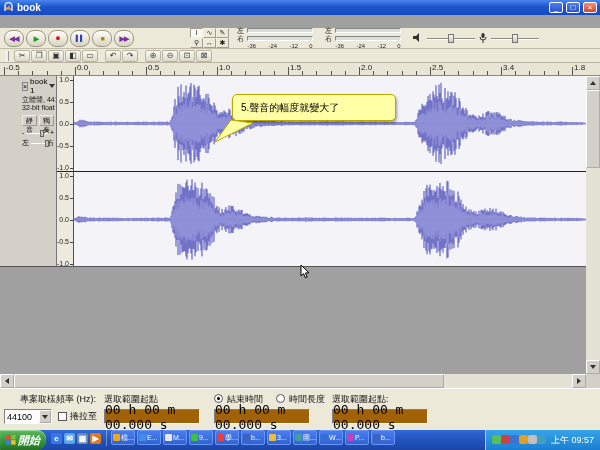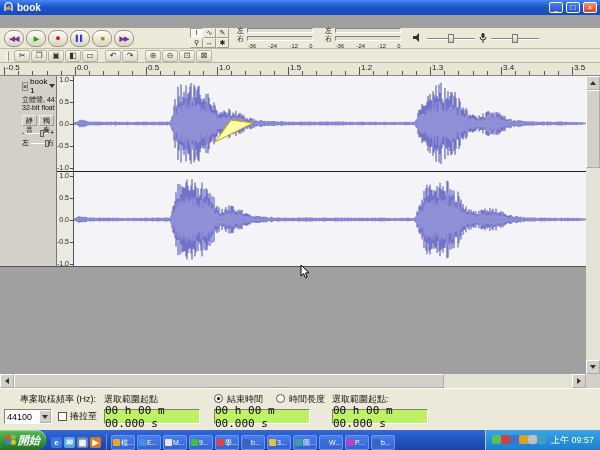--- a/index.html
+++ b/index.html
@@ -116,27 +116,27 @@
   .selbar .lab{position:absolute;top:5px;line-height:10px;color:#111;}
   .rate-select{position:absolute;left:4px;top:20px;width:48px;height:15px;background:#fff;
     border:1px solid;border-color:#808080 #fff #fff #808080;display:flex;align-items:center;}
   .rate-select .val{flex:1;padding-left:2px;font-size:9px;}
   .rate-select .dd{width:12px;height:13px;background:#d4d0c8;border:1px outset #fff;
     display:flex;align-items:center;justify-content:center;}
   .checkbox{position:absolute;width:9px;height:9px;background:#fff;border:1px solid #555;}
   .radio{position:absolute;width:9px;height:9px;border-radius:50%;background:#fff;border:1px solid #555;}
   .radio.checked::after{content:"";display:block;width:3px;height:3px;border-radius:50%;
     background:#000;margin:2px;}
-  .timefield{position:absolute;top:20px;width:96px;height:15px;background:#bef264;
+  .timefield{position:absolute;top:20px;width:96px;height:15px;background:#a16207;
     border:1px solid;border-color:#808080 #fff #fff #808080;display:flex;align-items:center;
-    justify-content:center;font-family:"DejaVu Sans Mono",monospace;font-size:11px;color:#000;}
+    justify-content:center;font-family:"DejaVu Sans Mono",monospace;font-size:13px;color:#000;}
 
   
   .taskbar{left:0;top:430px;width:600px;height:20px;
-    background:linear-gradient(#3168d8,#2050b8 60%,#1c46a8);display:flex;align-items:flex-end;}
+    background:linear-gradient(#3168d8,#2050b8 60%,#1c46a8);display:flex;align-items:flex-start;}
   .startbtn{height:20px;width:46px;border-radius:0 9px 9px 0;flex:none;
     background:linear-gradient(#5cba5c,#2e8b2e 70%,#257025);color:#fff;font-weight:bold;
     font-style:italic;font-size:11px;display:flex;align-items:center;justify-content:center;
     gap:2px;box-shadow:inset 0 1px 1px #9fdc9f;}
   .quick-launch{display:flex;gap:2px;padding:0 5px;align-items:center;
     border-right:1px solid rgba(255,255,255,.35);height:16px;flex:none;}
   .qlicon{width:11px;height:11px;border-radius:2px;color:#fff;font-size:8px;line-height:11px;
     text-align:center;font-weight:bold;}
   .taskbar-buttons{display:flex;gap:2px;padding:0 4px;flex:1;overflow:hidden;}
   .taskbtn{width:24px;height:15px;background:linear-gradient(#4a7df0,#3263d0);
@@ -298,39 +298,39 @@
       <div class="rtick" data-name="ruler-tick" style="left: 245.4px;"></div>
       <div class="rtick" data-name="ruler-tick" style="left: 259.6px;"></div>
       <div class="rtick" data-name="ruler-tick" style="left: 273.8px;"></div>
       <div class="rtick major" data-name="ruler-tick" style="left: 288px;"></div>
       <span class="rlabel" data-name="ruler-label" style="left: 290px;">1.5</span>
       <div class="rtick" data-name="ruler-tick" style="left: 302.2px;"></div>
       <div class="rtick" data-name="ruler-tick" style="left: 316.4px;"></div>
       <div class="rtick" data-name="ruler-tick" style="left: 330.6px;"></div>
       <div class="rtick" data-name="ruler-tick" style="left: 344.8px;"></div>
       <div class="rtick major" data-name="ruler-tick" style="left: 359px;"></div>
-      <span class="rlabel" data-name="ruler-label" style="left: 361px;">1.2</span>
+      <span class="rlabel" data-name="ruler-label" style="left: 361px;">2.0</span>
       <div class="rtick" data-name="ruler-tick" style="left: 373.2px;"></div>
       <div class="rtick" data-name="ruler-tick" style="left: 387.4px;"></div>
       <div class="rtick" data-name="ruler-tick" style="left: 401.6px;"></div>
       <div class="rtick" data-name="ruler-tick" style="left: 415.8px;"></div>
       <div class="rtick major" data-name="ruler-tick" style="left: 430px;"></div>
-      <span class="rlabel" data-name="ruler-label" style="left: 432px;">1.3</span>
+      <span class="rlabel" data-name="ruler-label" style="left: 432px;">2.5</span>
       <div class="rtick" data-name="ruler-tick" style="left: 444.2px;"></div>
       <div class="rtick" data-name="ruler-tick" style="left: 458.4px;"></div>
       <div class="rtick" data-name="ruler-tick" style="left: 472.6px;"></div>
       <div class="rtick" data-name="ruler-tick" style="left: 486.8px;"></div>
       <div class="rtick major" data-name="ruler-tick" style="left: 501px;"></div>
       <span class="rlabel" data-name="ruler-label" style="left: 503px;">3.4</span>
       <div class="rtick" data-name="ruler-tick" style="left: 515.2px;"></div>
       <div class="rtick" data-name="ruler-tick" style="left: 529.4px;"></div>
       <div class="rtick" data-name="ruler-tick" style="left: 543.6px;"></div>
       <div class="rtick" data-name="ruler-tick" style="left: 557.8px;"></div>
       <div class="rtick major" data-name="ruler-tick" style="left: 572px;"></div>
-      <span class="rlabel" data-name="ruler-label" style="left: 574px;">3.5</span>
+      <span class="rlabel" data-name="ruler-label" style="left: 574px;">1.8</span>
     </div>
 
   <div class="abs trackzone" data-name="track-area">
     <div class="track-border" style="top:0" data-name="track-top-border"></div>
 
     <div class="trackpanel" data-name="track-control-panel">
       <div class="tp-row1">
         <div class="tp-close" data-name="track-close-button">×</div>
         <span class="tp-name" data-name="track-name">book 1</span>
         <div class="tp-caret" data-name="track-menu-caret-icon"></div>
@@ -511,18 +511,21 @@
       </div>
     <div class="tray" data-name="system-tray">
       <span data-name="tray-icons"><span class="trayicon" data-name="tray-1-icon" style="background: rgb(88, 192, 88);"></span><span class="trayicon" data-name="tray-2-icon" style="background: rgb(208, 64, 64);"></span><span class="trayicon" data-name="tray-3-icon" style="background: rgb(64, 112, 208);"></span><span class="trayicon" data-name="tray-4-icon" style="background: rgb(224, 160, 32);"></span><span class="trayicon" data-name="tray-5-icon" style="background: rgb(192, 192, 192);"></span><span class="trayicon" data-name="tray-6-icon" style="background: rgb(64, 160, 192);"></span></span>
       <span class="clock" data-name="taskbar-clock">上午 09:57</span>
     </div>
   </div>
 
   <svg class="callout-tail" width="44" height="26" data-name="callout-tail">
     <polygon points="18,2 40,5 2,24" fill="#ffffa6" stroke="#b9a800" stroke-width="1"></polygon>
   </svg>
+  <div class="callout" data-name="callout-bubble">
+    <span data-name="callout-text">5.聲音的幅度就變大了</span>
+  </div>
 
   <svg class="cursor" width="12" height="16" viewBox="0 0 12 16" data-name="mouse-cursor">
     <path d="M1 1 L1 12 L3.6 9.6 L5.4 13.8 L7.2 13 L5.4 9 L9 8.8 Z" fill="#fff" stroke="#000" stroke-width="1"></path>
   </svg>
 
 </div>
 
 </body></html>

